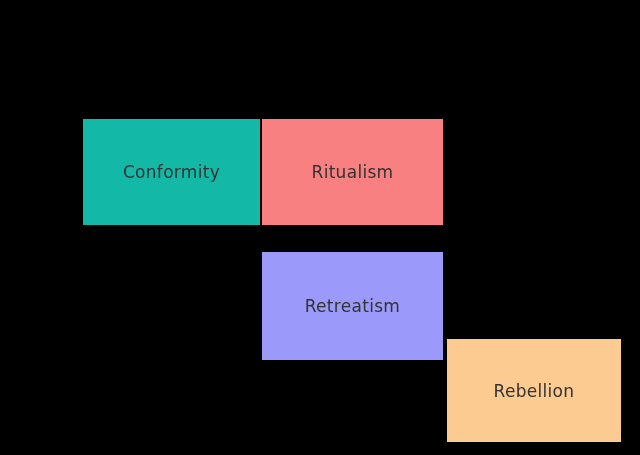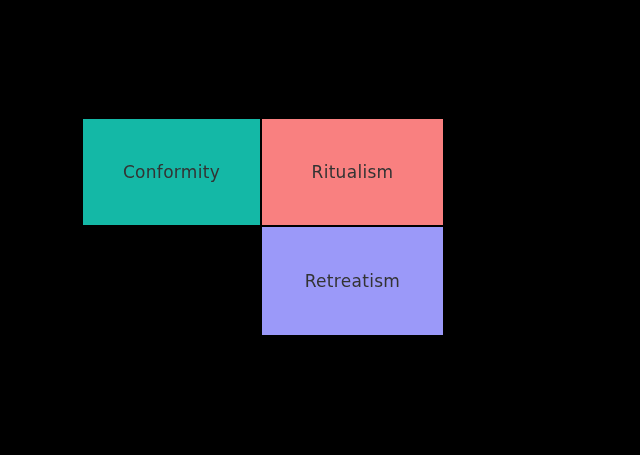--- a/index.html
+++ b/index.html
@@ -43,18 +43,21 @@
 
   <div class="box box-conformity" style="background-color: #14b8a6;">
     <span class="box-label">Conformity</span>
   </div>
 
   <div class="box box-innovation" style="background-color: rgb(249, 128, 128);">
     <span class="box-label">Ritualism</span>
   </div>
 
 
-  <div class="box box-retreatism" style="background-color: rgb(155, 153, 249);">
+  <div class="box box-retreatism" style="background-color: rgb(155, 153, 249); margin-top: 25px;">
     <span class="box-label">Retreatism</span>
   </div>
 
+  <div class="box box-rebellion" style="background-color: rgb(251, 203, 146);">
+    <span class="box-label">Rebellion</span>
+  </div>
 
 </div>
 
 </body></html>

